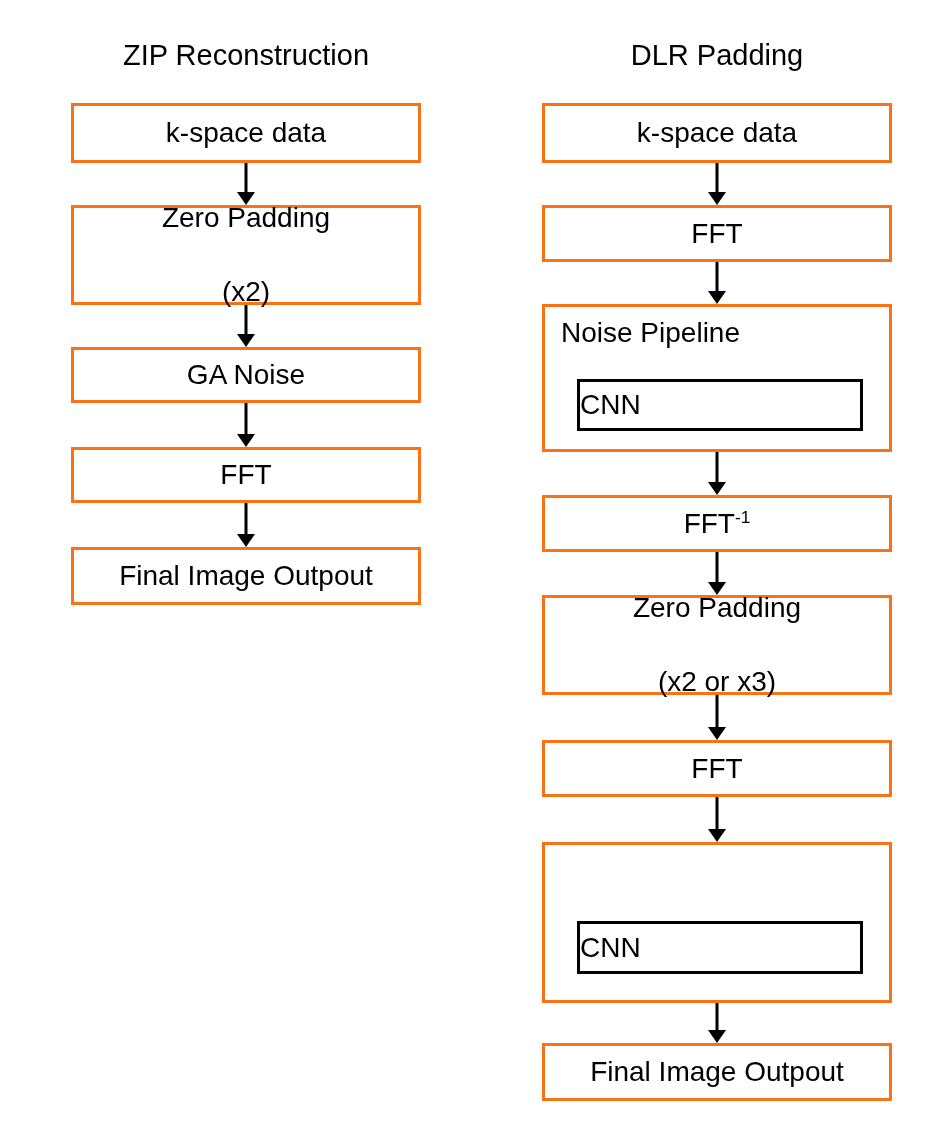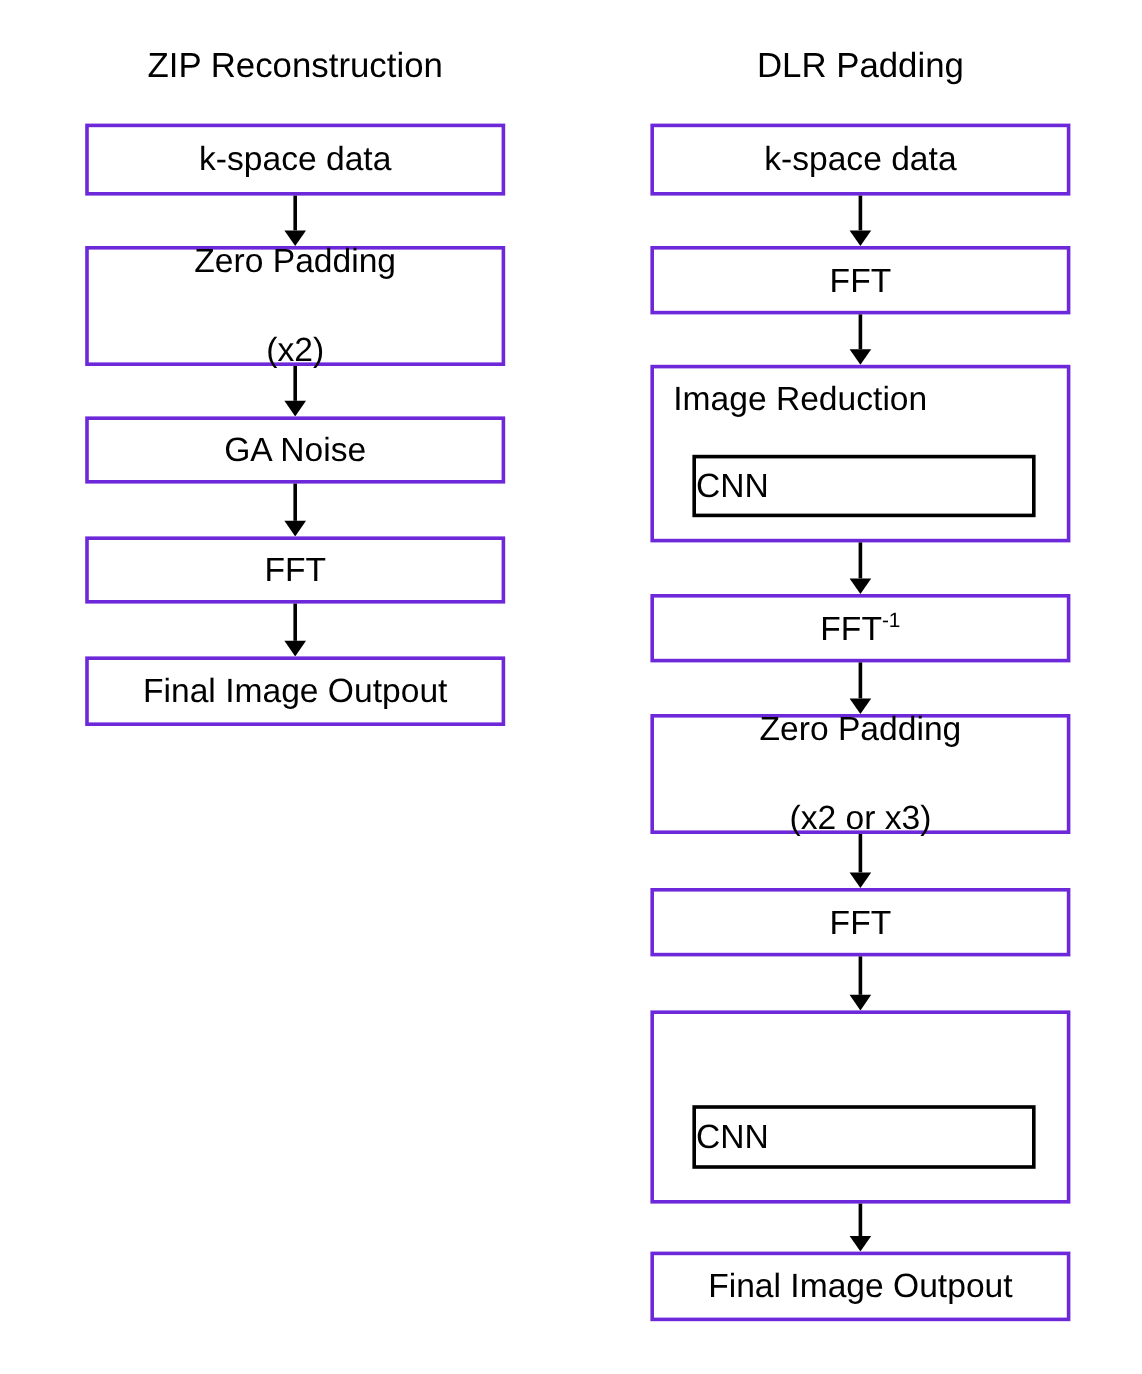--- a/index.html
+++ b/index.html
@@ -23,21 +23,21 @@
     position: absolute;
     text-align: center;
     font-size: 29px;
     line-height: 34px;
     color: #000000;
     white-space: nowrap;
   }
   .node {
     position: absolute;
     box-sizing: border-box;
-    border: 3px solid #6d28d9;
+    border: 3px solid #f97316;
     background: #ffffff;
     display: flex;
     flex-direction: column;
     align-items: center;
     justify-content: center;
     text-align: center;
   }
   .node .label {
     font-size: 28px;
     line-height: 34px;
@@ -173,21 +173,21 @@
   <div class="node" style="left:542px; top:205px; width:350px; height:57px;">
     <span class="label">FFT</span>
   </div>
 
   <div class="arrow" style="left:717px; top:262px; height:42px;">
     <div class="shaft" style="height:29px;"></div>
     <div class="head"></div>
   </div>
 
   <div class="node compound" style="left:542px; top:304px; width:350px; height:148px;">
-    <span class="group-label">Image Reduction</span>
+    <span class="group-label">Noise Pipeline</span>
     <div class="inner-node" style="left:32px; top:72px; width:286px; height:52px;">
       <span class="label">CNN</span>
     </div>
   </div>
 
   <div class="arrow" style="left:717px; top:452px; height:43px;">
     <div class="shaft" style="height:30px;"></div>
     <div class="head"></div>
   </div>
 

